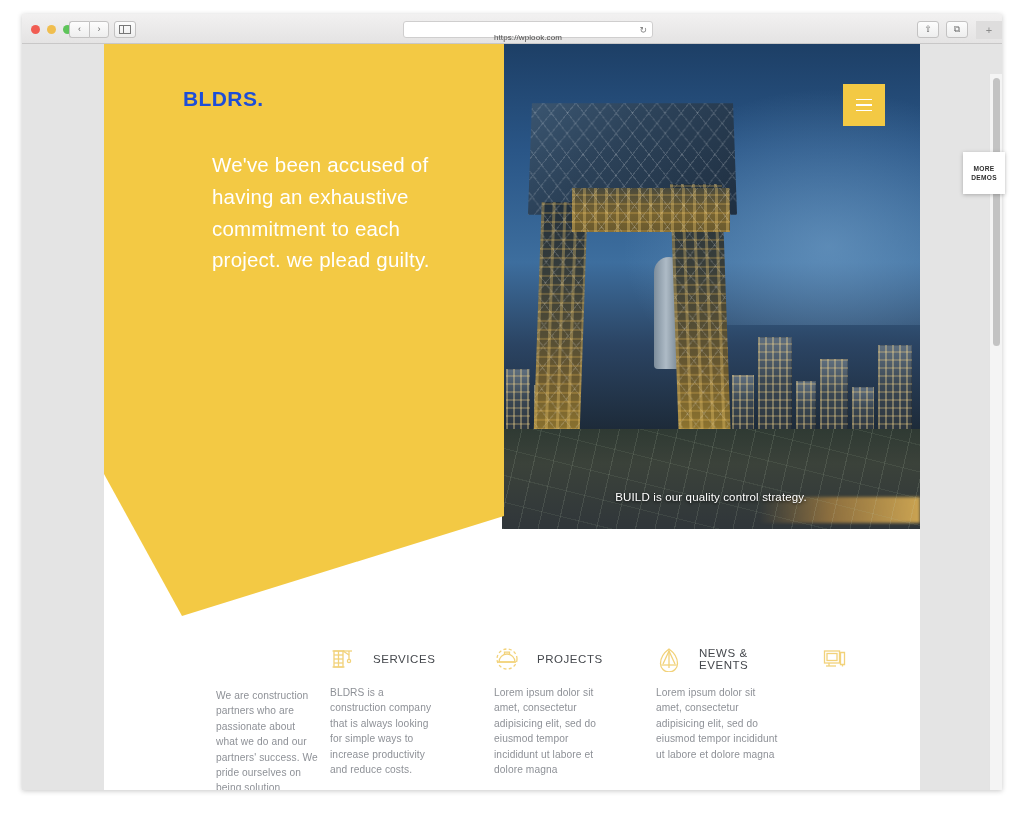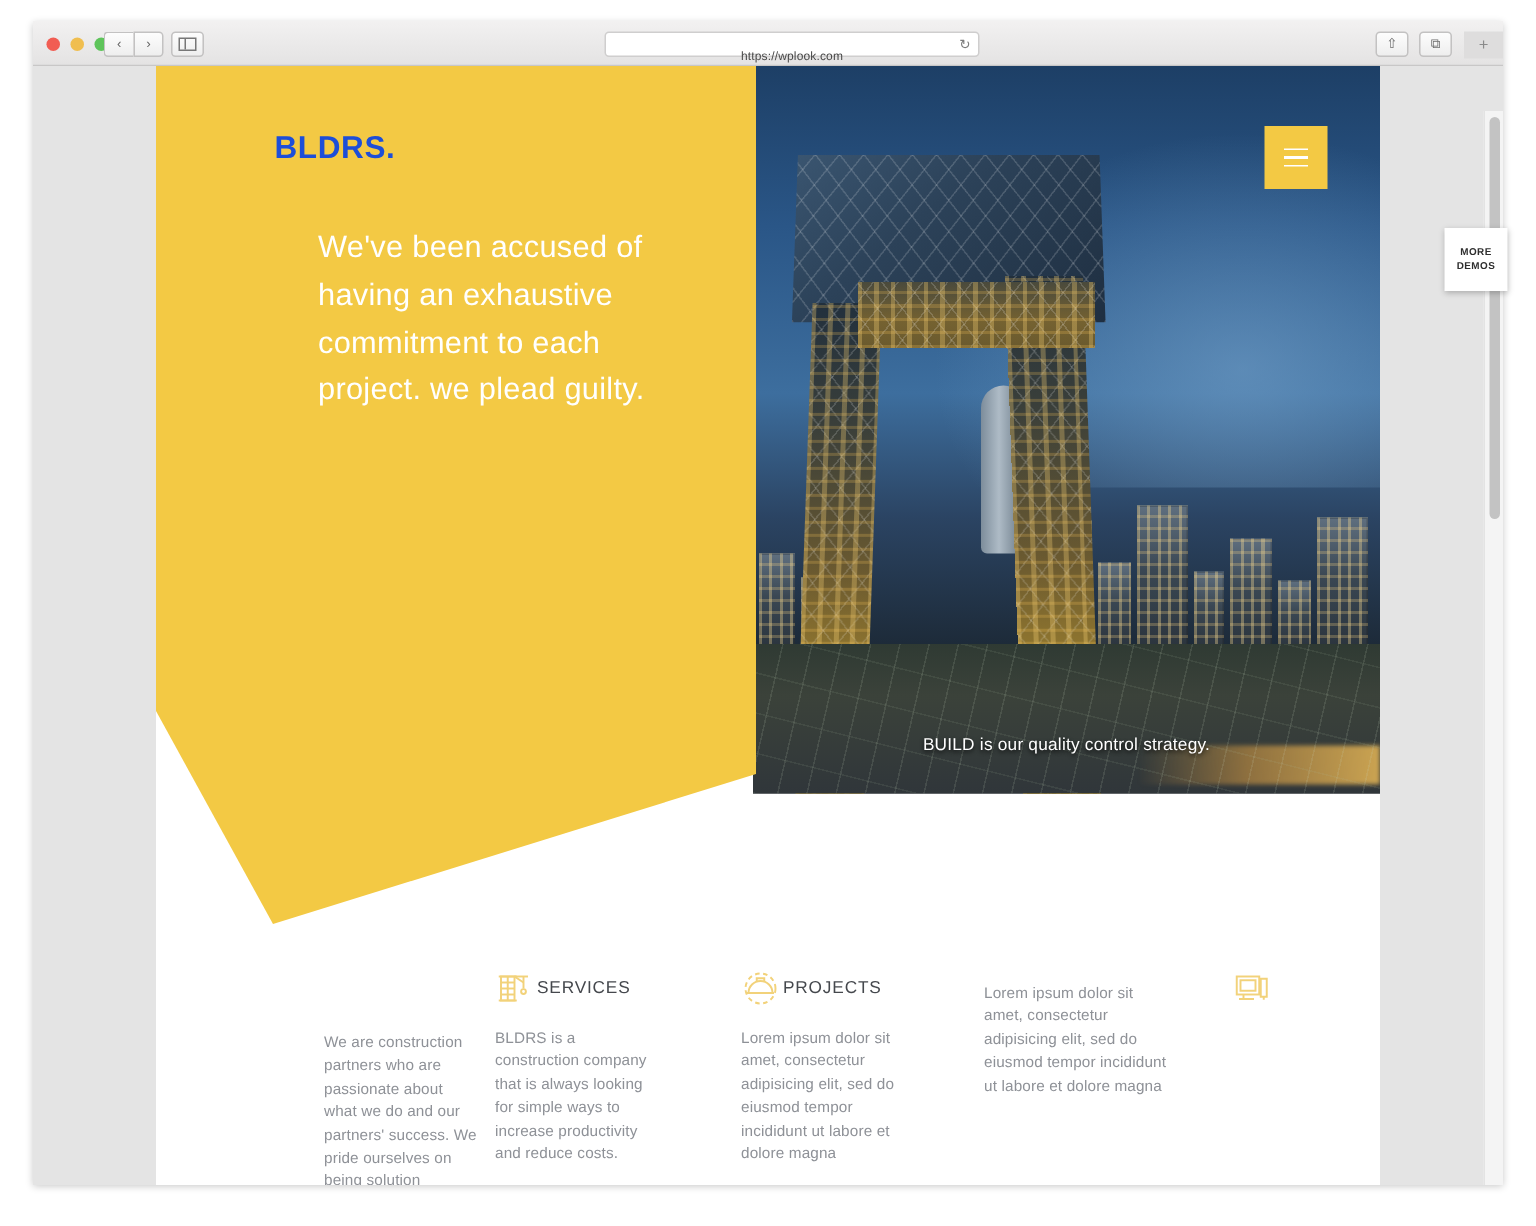--- a/index.html
+++ b/index.html
@@ -229,21 +229,21 @@
   }
   .burger-line { width: 16px; height: 1.6px; background: #ffffff; }
 
   
   #features {
     position: absolute; left: 0; top: 600px;
     width: 816px; height: 146px;
   }
   .fcol { position: absolute; top: 0; }
   .fcol-head {
-    display: flex; align-items: center; gap: 2px; height: 30px;
+    display: flex; align-items: center; gap: 17px; height: 30px;
   }
   .ficon { width: 26px; height: 26px; flex: 0 0 26px; }
   .ftitle {
     font-size: 11.5px; color: #45484d; letter-spacing: 0.55px;
   }
   .fbody {
     margin-top: 11px;
     font-size: 10.2px; line-height: 15.4px;
     color: #8e9197; letter-spacing: 0.1px;
   }
@@ -409,20 +409,34 @@
                   <line x1="4" y1="16" x2="22" y2="16"></line>
                 </g>
               </svg>
             </span>
             <span class="ftitle">PROJECTS</span>
           </div>
           <div class="fbody">Lorem ipsum dolor sit amet, consectetur adipisicing elit, sed do eiusmod tempor incididunt ut labore et dolore magna</div>
         </div>
 
         <div class="fcol" id="col-news">
+          <div class="fcol-head">
+            <span class="ficon">
+              <svg viewBox="0 0 26 26" width="26" height="26">
+                <g fill="none" stroke="#f2d27a" stroke-width="1.3">
+                  <path d="M13 3C7.5 7 4.5 13 4.5 17.5A8.5 8.5 0 0 0 21.5 17.5C21.5 13 18.5 7 13 3z"></path>
+                  <line x1="13" y1="3" x2="13" y2="22"></line>
+                  <line x1="13" y1="5" x2="7" y2="18"></line>
+                  <line x1="13" y1="5" x2="19" y2="18"></line>
+                  <line x1="5.5" y1="19" x2="20.5" y2="19"></line>
+                </g>
+              </svg>
+            </span>
+            <span class="ftitle">NEWS &amp; EVENTS</span>
+          </div>
           <div class="fbody">Lorem ipsum dolor sit amet, consectetur adipisicing elit, sed do eiusmod tempor incididunt ut labore et dolore magna</div>
         </div>
 
         <div class="fcol" id="col-extra">
           <div class="fcol-head">
             <span class="ficon">
               <svg viewBox="0 0 26 26" width="26" height="26">
                 <g fill="none" stroke="#f2d27a" stroke-width="1.3">
                   <rect x="2.5" y="5" width="15" height="12"></rect>
                   <rect x="5" y="7.5" width="10" height="7"></rect>

